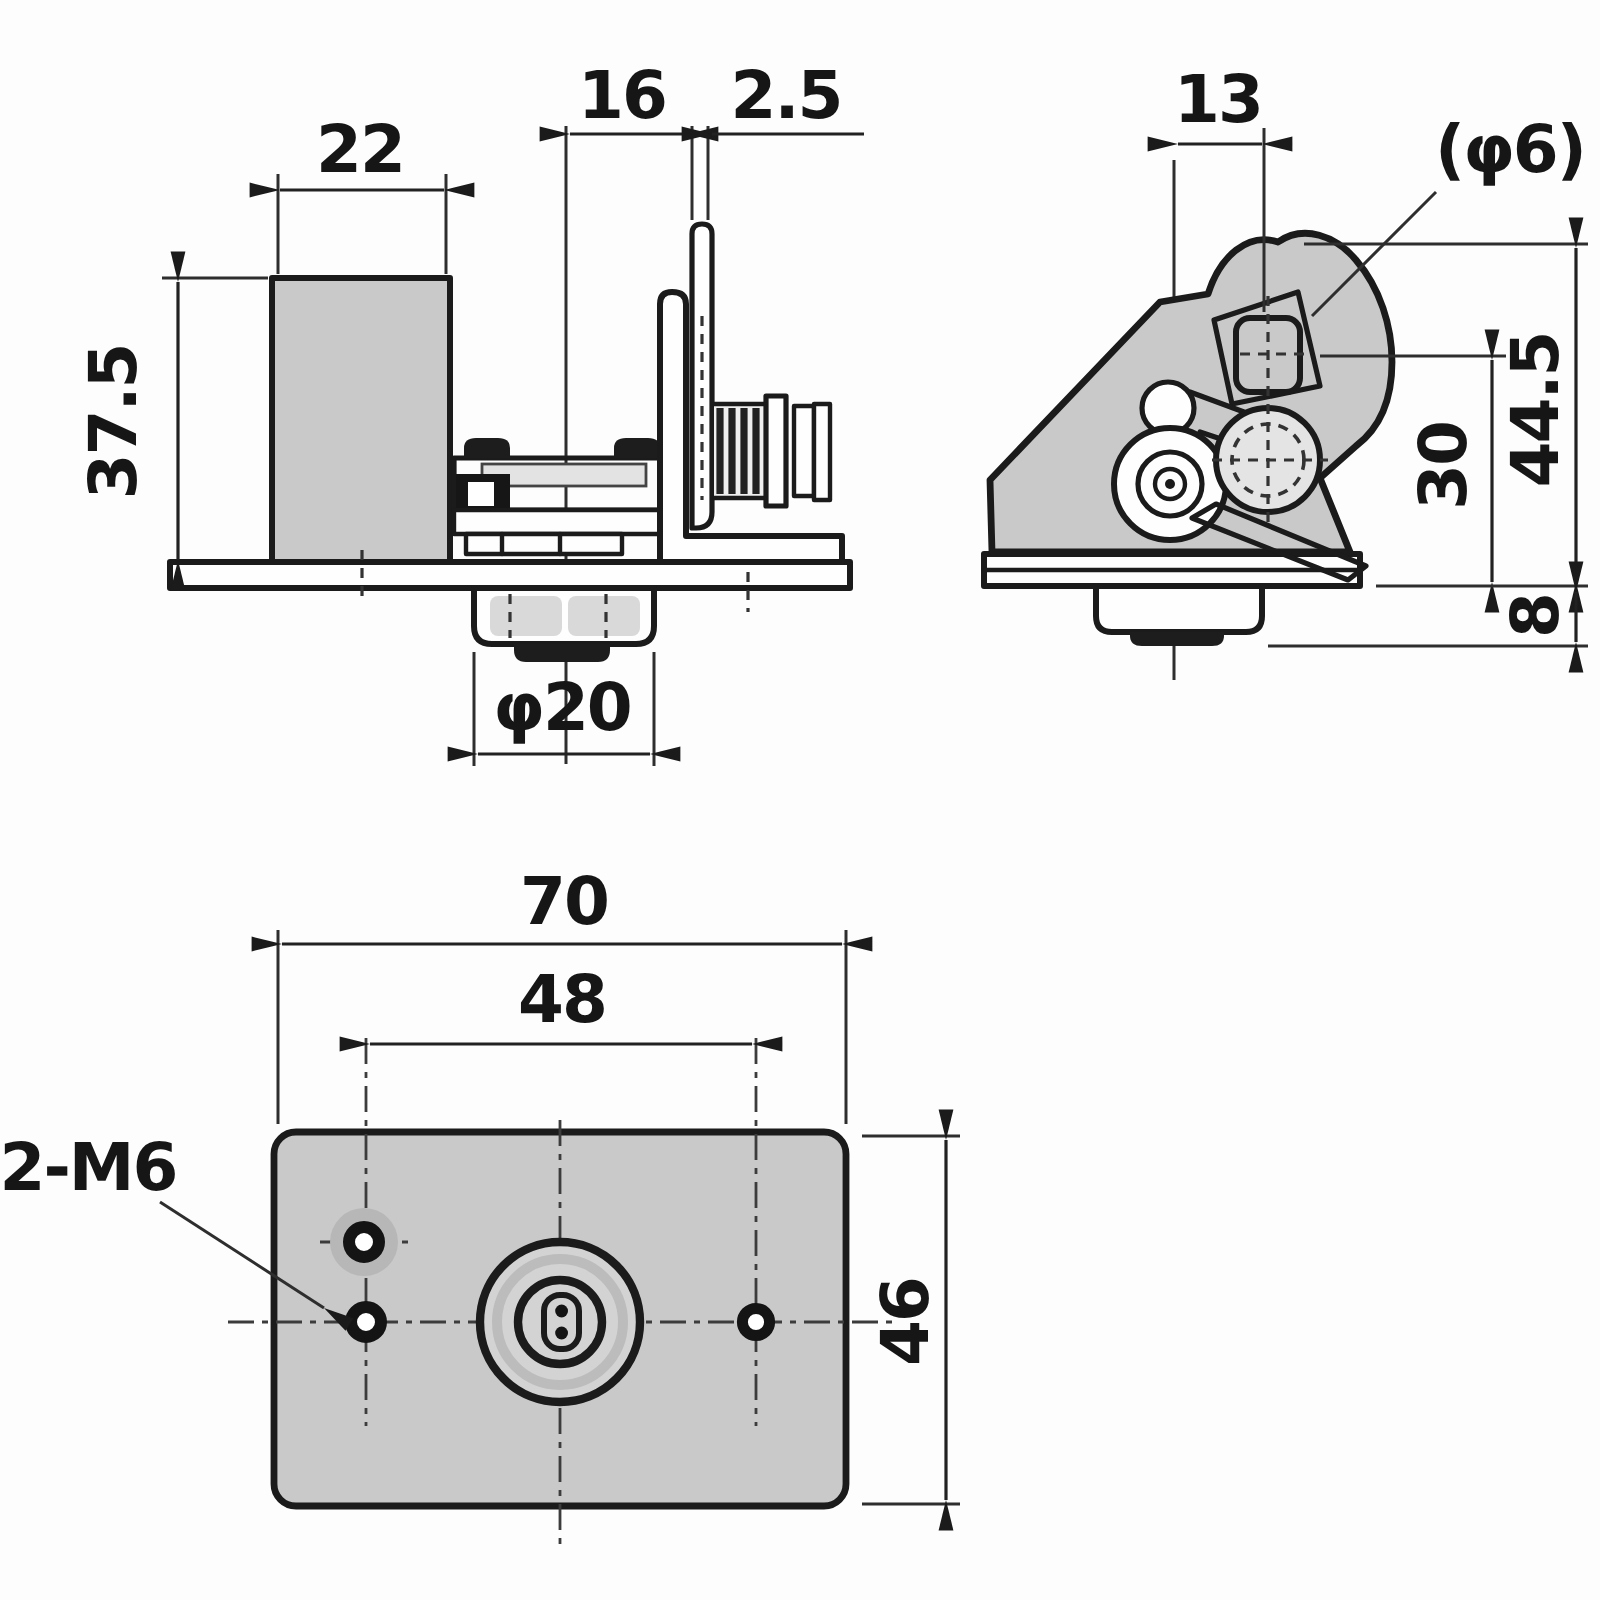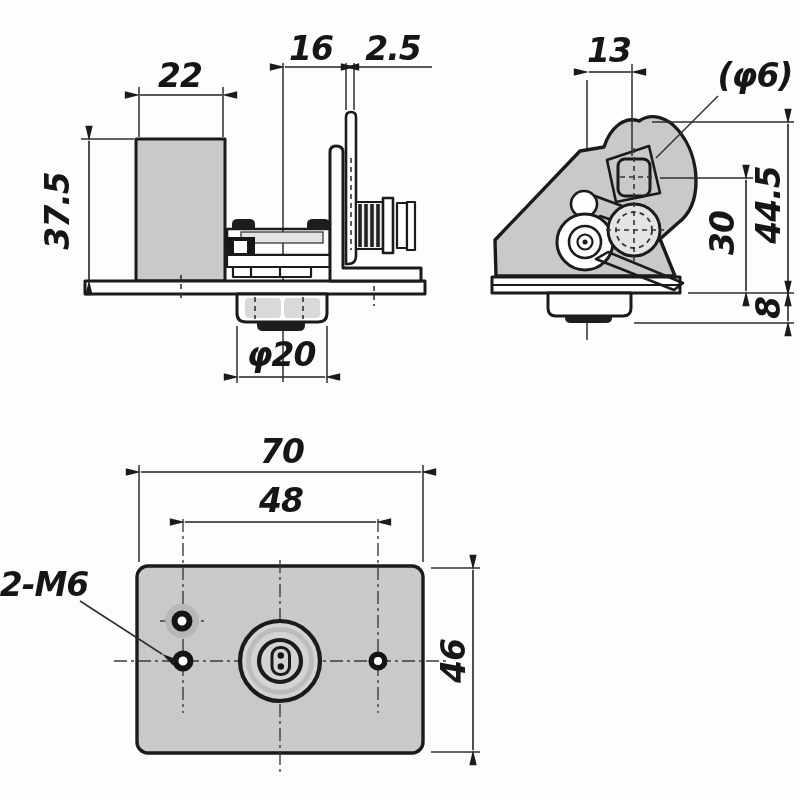--- a/index.html
+++ b/index.html
@@ -1,17 +1,17 @@
 <!DOCTYPE html>
 <html><head>
 <meta charset="utf-8">
 <style>
   html,body{margin:0;padding:0;background:#ffffff;}
   .stage{position:relative;width:800px;height:800px;background:#fdfdfd;overflow:hidden;
-         font-family:"DejaVu Sans",sans-serif;font-style:italic;}
+         font-family:"DejaVu Sans",sans-serif;}
   svg{position:absolute;left:0;top:0;}
   .ln-obj{fill:none;stroke:#1b1b1b;stroke-width:3;stroke-linejoin:round;stroke-linecap:round;}
   .sw2{stroke-width:2.2;}
   .sw26{stroke-width:2.6;}
   .sw34{stroke-width:3.4;}
   .sw42{stroke-width:4.2;}
   .f-white{fill:#fefefe;}
   .f-gray{fill:#c9c9c9;}
   .f-gray2{fill:#d3d3d3;}
   .f-light{fill:#e4e4e4;}

